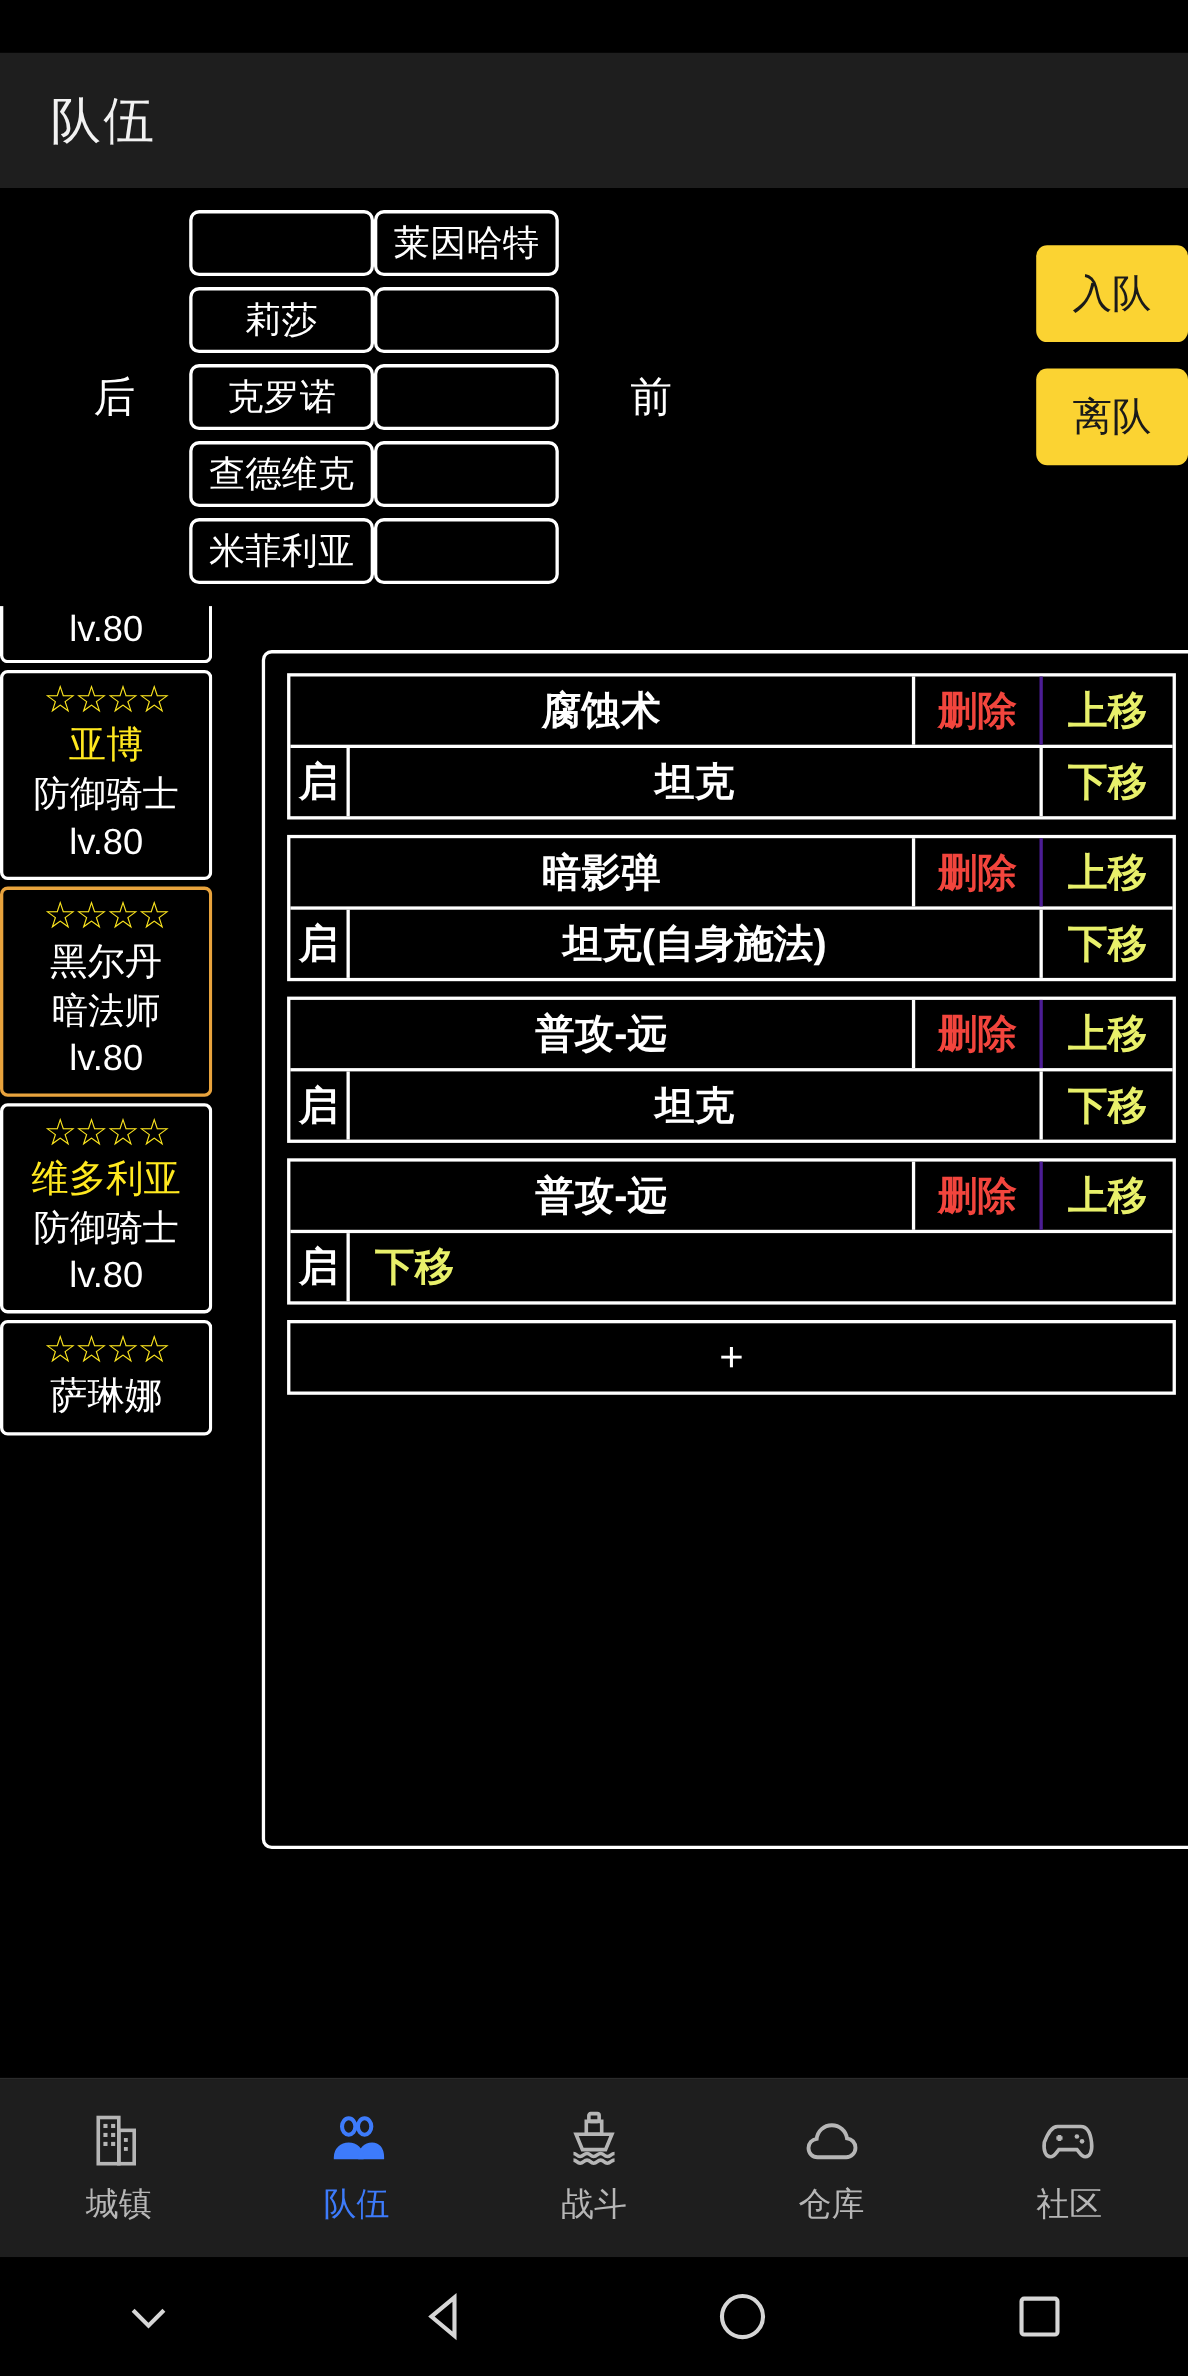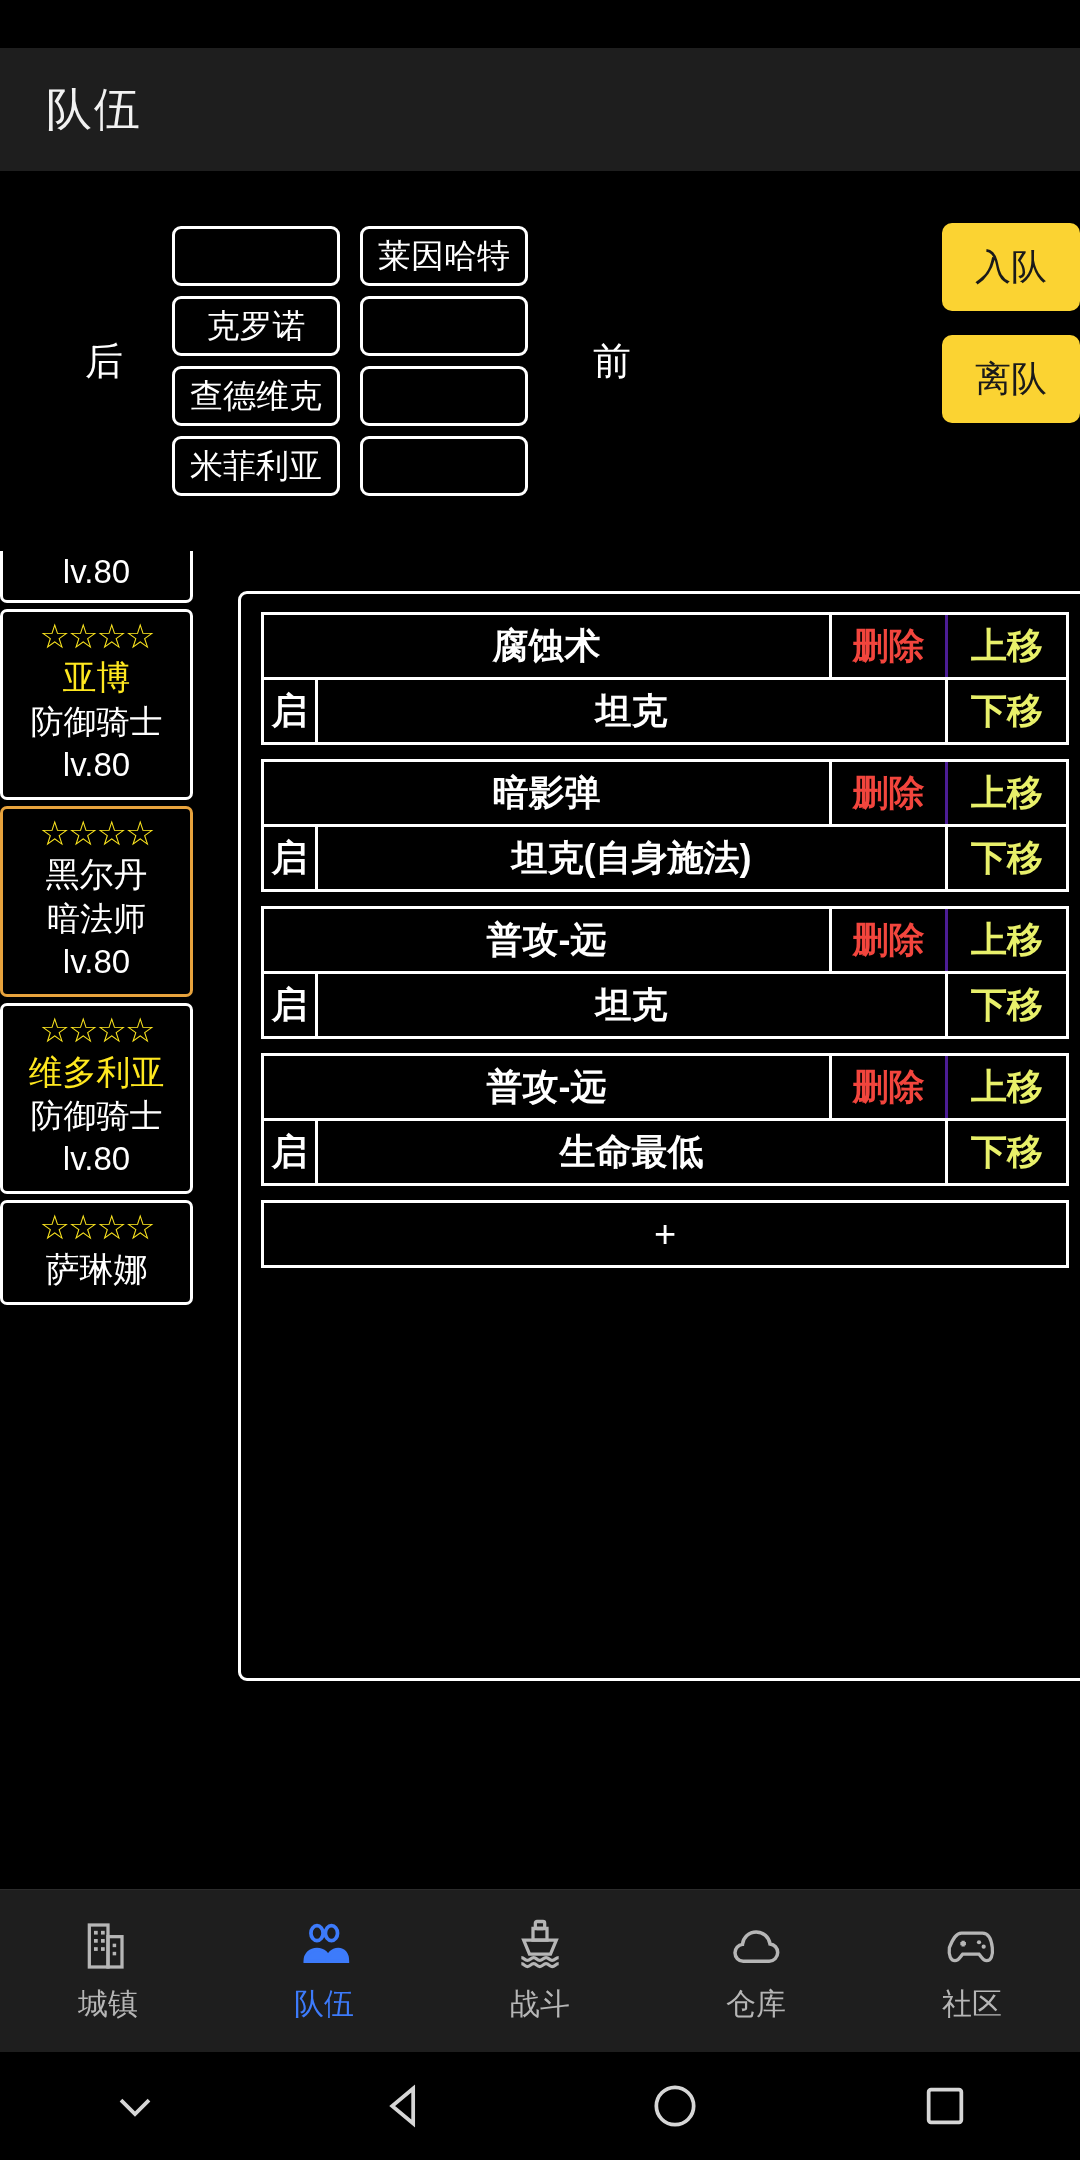--- a/index.html
+++ b/index.html
@@ -24,21 +24,21 @@
   
   .formation {
     position:relative; height:380px; background:#000;
     display:flex; align-items:center;
   }
   .side-label {
     color:#fff; font-size:38px; width:96px; text-align:center; flex:none;
   }
   .side-label.back { margin-left:56px; }
   .slot-grid { display:flex; flex-direction:column; gap:10px; flex:none; }
-  .slot-row { display:flex; gap:20px;padding-left:20px; }
+  .slot-row { display:flex; gap:0;padding-left:20px; }
   .slot {
     width:168px; height:60px;
     border:3px solid #ffffff; border-radius:9px;
     display:flex; align-items:center; justify-content:center;
     color:#ffffff; font-size:33px; background:#000;
   }
   .side-label.front { margin-left:36px; }
 
   .action-col {
     position:absolute; right:0; top:52px;
@@ -137,20 +137,24 @@
   </div>
 
   <div class="formation">
     <div class="side-label back">后</div>
     <div class="slot-grid">
       <div class="slot-row">
         <div class="slot"></div>
         <div class="slot">莱因哈特</div>
       </div>
       <div class="slot-row">
+        <div class="slot">莉莎</div>
+        <div class="slot"></div>
+      </div>
+      <div class="slot-row">
         <div class="slot">克罗诺</div>
         <div class="slot"></div>
       </div>
       <div class="slot-row">
         <div class="slot">查德维克</div>
         <div class="slot"></div>
       </div>
       <div class="slot-row">
         <div class="slot">米菲利亚</div>
         <div class="slot"></div>
@@ -242,21 +246,20 @@
         </div>
 
         <div class="strat-item">
           <div class="strat-row top">
             <div class="cell skill">普攻-远</div>
             <div class="cell delete">删除</div>
             <div class="cell moveup">上移</div>
           </div>
           <div class="strat-row">
             <div class="cell toggle">启</div>
-            <div class="cell target">生命最低</div>
             <div class="cell movedown">下移</div>
           </div>
         </div>
 
         <div class="add-row">+</div>
 
       </div>
     </div>
   </div>
 

